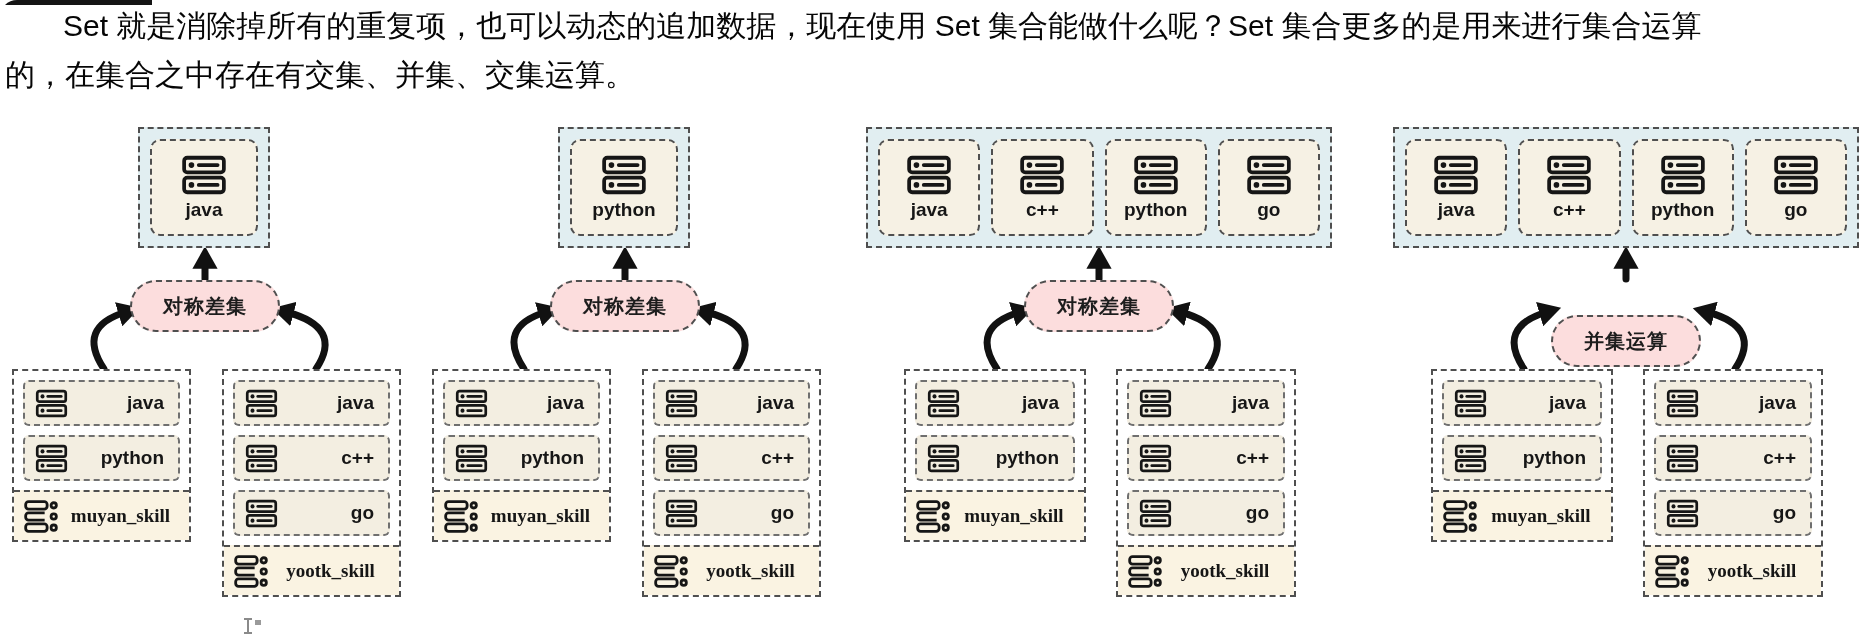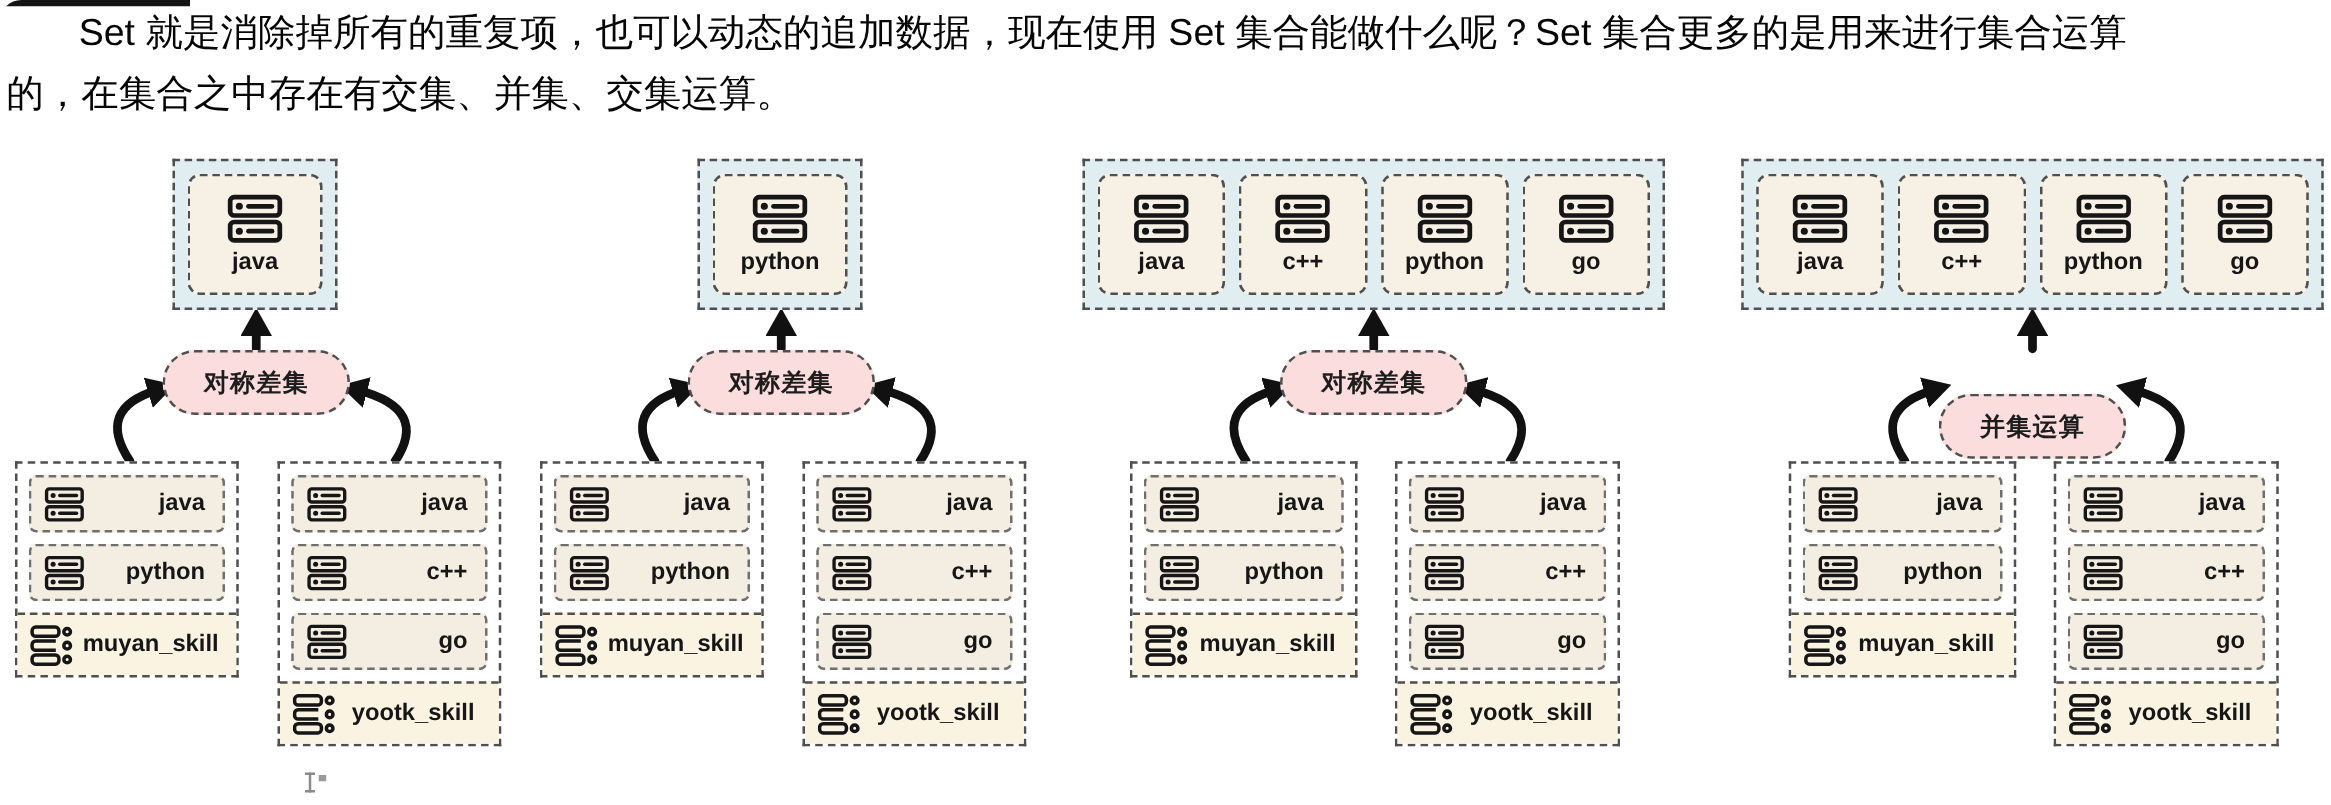--- a/index.html
+++ b/index.html
@@ -36,21 +36,21 @@
   .rows{padding:9px 9px 0 9px;}
   .row{
     box-sizing:border-box;height:46px;margin-bottom:9px;display:flex;align-items:center;
     background:var(--row-bg);border:2px dashed #6f6f6f;border-radius:6px;padding:0 14px 0 10px;
   }
   .row-label{flex:1;text-align:right;font-weight:bold;font-size:19px;color:var(--ink);}
   .strip{
     box-sizing:border-box;height:50px;display:flex;align-items:center;padding:0 10px;
     background:var(--strip-bg);border-top:2px dashed var(--border);
   }
-  .strip-label{flex:1;text-align:center;font-weight:bold;font-size:19px;color:var(--ink);}
+  .strip-label{flex:1;text-align:center;font-weight:bold;font-size:19px;color:var(--ink);font-family:Liberation Serif, serif;}
   .icon{display:block;}
   .caret{position:absolute;left:243px;top:618px;width:22px;height:18px;}
   .caret .ibeam{position:absolute;left:4px;top:0;width:2px;height:16px;background:#8a8a8a;}
   .caret .ibeam:before,.caret .ibeam:after{content:"";position:absolute;left:-3px;width:8px;height:2px;background:#8a8a8a;}
   .caret .ibeam:before{top:0;} .caret .ibeam:after{bottom:0;}
   .caret .pmark{position:absolute;left:12px;top:2px;width:6px;height:5px;background:#9a9a9a;}
 </style>
 </head>
 <body>
 

